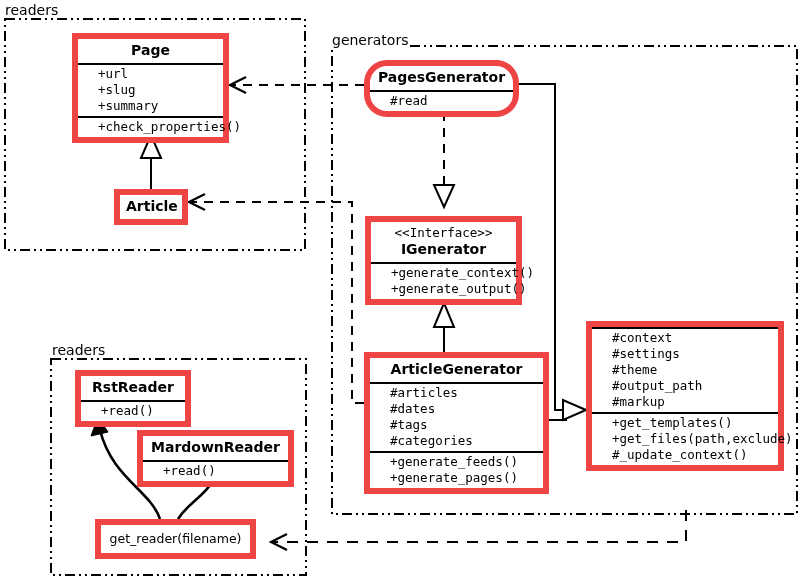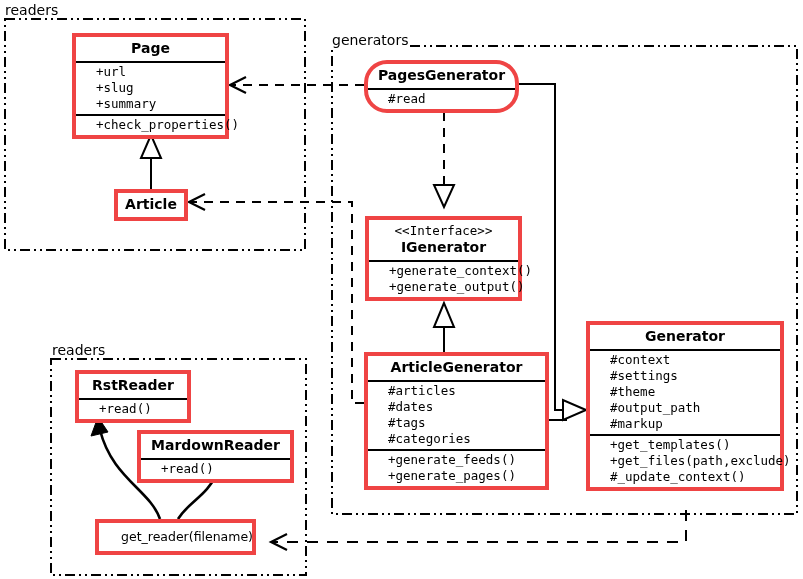--- a/index.html
+++ b/index.html
@@ -22,21 +22,21 @@
     left: 0;
     top: 0;
     width: 803px;
     height: 579px;
   }
 
   
   .uml-class {
     position: absolute;
     box-sizing: border-box;
-    border: 4px solid #ef4444;
+    border: 6px solid #ef4444;
     background: #ffffff;
     z-index: 5;
   }
   .uml-name {
     box-sizing: border-box;
     text-align: center;
     font-weight: bold;
     font-size: 14px;
     font-family: "DejaVu Sans", sans-serif;
     color: #000000;
@@ -88,21 +88,21 @@
   #lbl-contents { left: 4px;  top: 2px; }
   #lbl-generators { left: 331px; top: 32px; }
   #lbl-readers { left: 51px; top: 342px; }
 
   #cls-page        { left: 72px;  top: 33px;  width: 157px; }
   #cls-article     { left: 114px; top: 189px; width: 74px;  }
   #cls-pagesgen    { left: 364px; top: 60px;  width: 155px; border-radius: 23px; }
   #cls-igenerator  { left: 365px; top: 216px; width: 157px; }
   #cls-articlegen  { left: 364px; top: 352px; width: 185px; }
   #cls-generator   { left: 586px; top: 321px; width: 198px; }
-  #cls-getreader   { left: 95px;  top: 519px; width: 161px; padding-left: 14px; }
+  #cls-getreader   { left: 95px;  top: 519px; width: 161px; }
 </style>
 </head>
 <body>
 
 <div id="canvas">
 
   <svg id="svg-layer" viewBox="0 0 803 579" xmlns="http://www.w3.org/2000/svg">
 
     <rect x="5" y="19" width="300" height="231" fill="none" stroke="#000" stroke-width="2" stroke-dasharray="10,4,2,4,2,4"></rect>
 
@@ -208,21 +208,20 @@
       <div class="uml-member">#tags</div>
       <div class="uml-member">#categories</div>
     </div>
     <div class="uml-compartment">
       <div class="uml-member">+generate_feeds()</div>
       <div class="uml-member">+generate_pages()</div>
     </div>
   </div>
 
   <div class="uml-class" id="cls-generator">
-    <div class="uml-name">Generator</div>
     <div class="uml-compartment">
       <div class="uml-member">#context</div>
       <div class="uml-member">#settings</div>
       <div class="uml-member">#theme</div>
       <div class="uml-member">#output_path</div>
       <div class="uml-member">#markup</div>
     </div>
     <div class="uml-compartment">
       <div class="uml-member">+get_templates()</div>
       <div class="uml-member">+get_files(path,exclude)</div>

